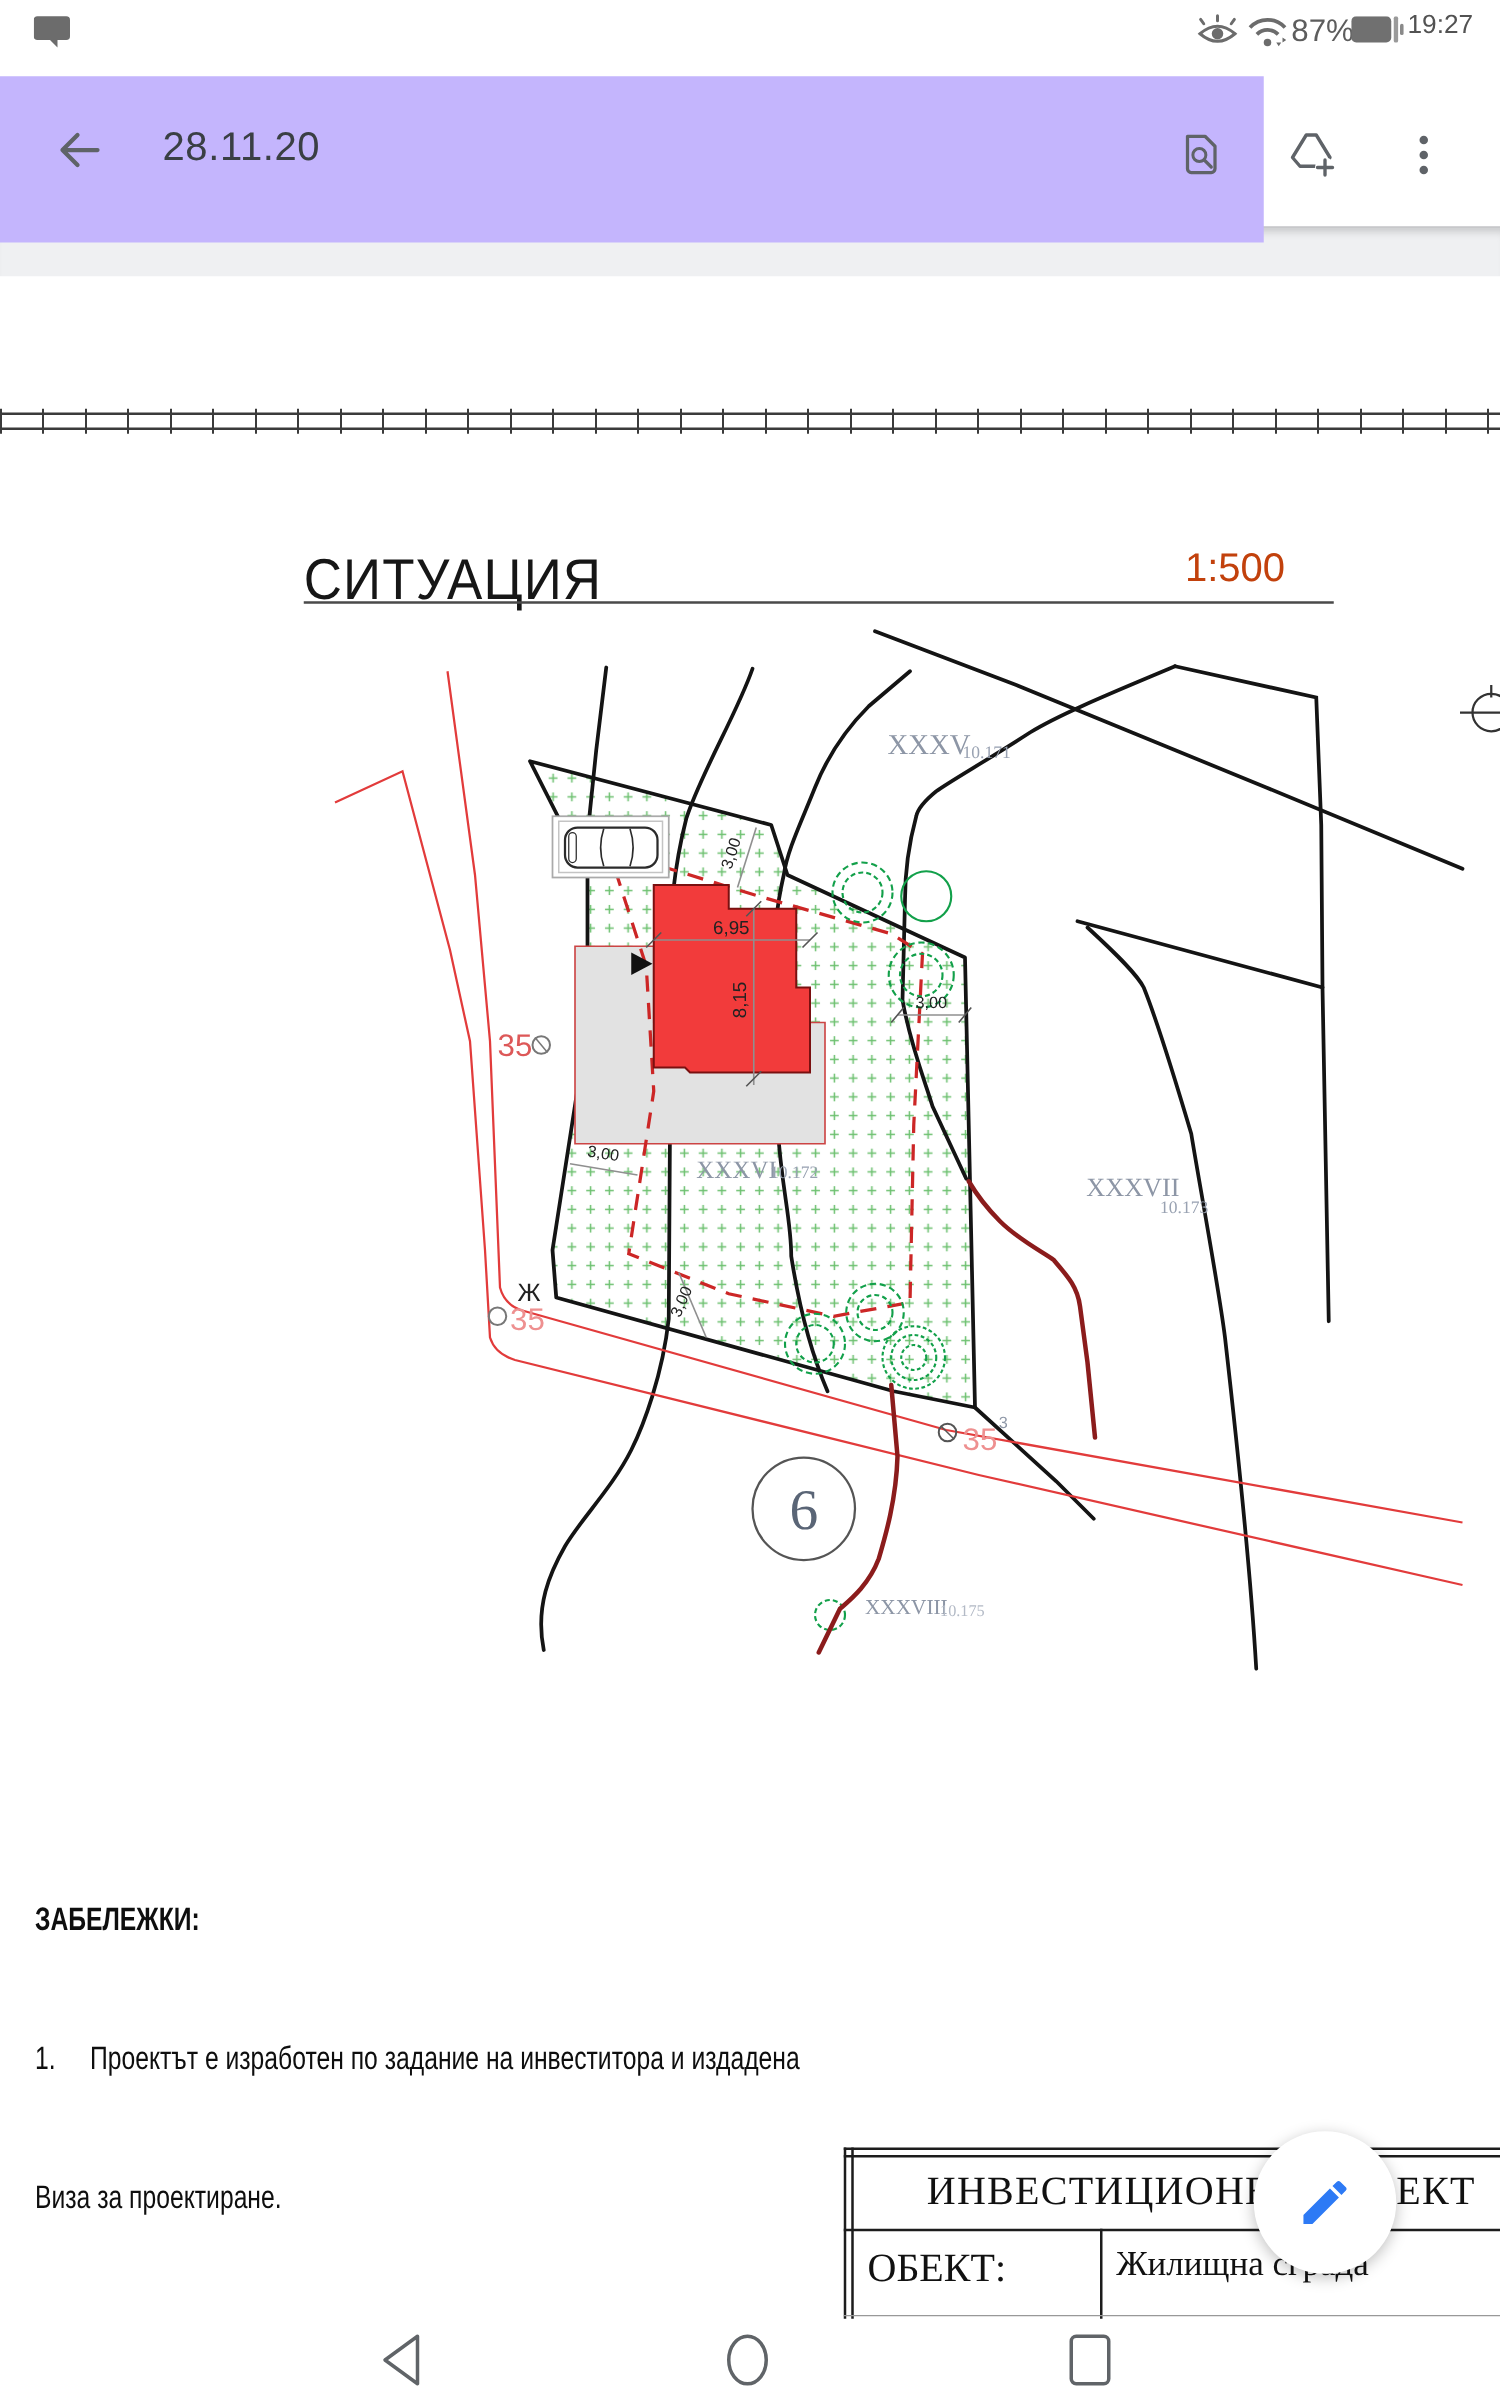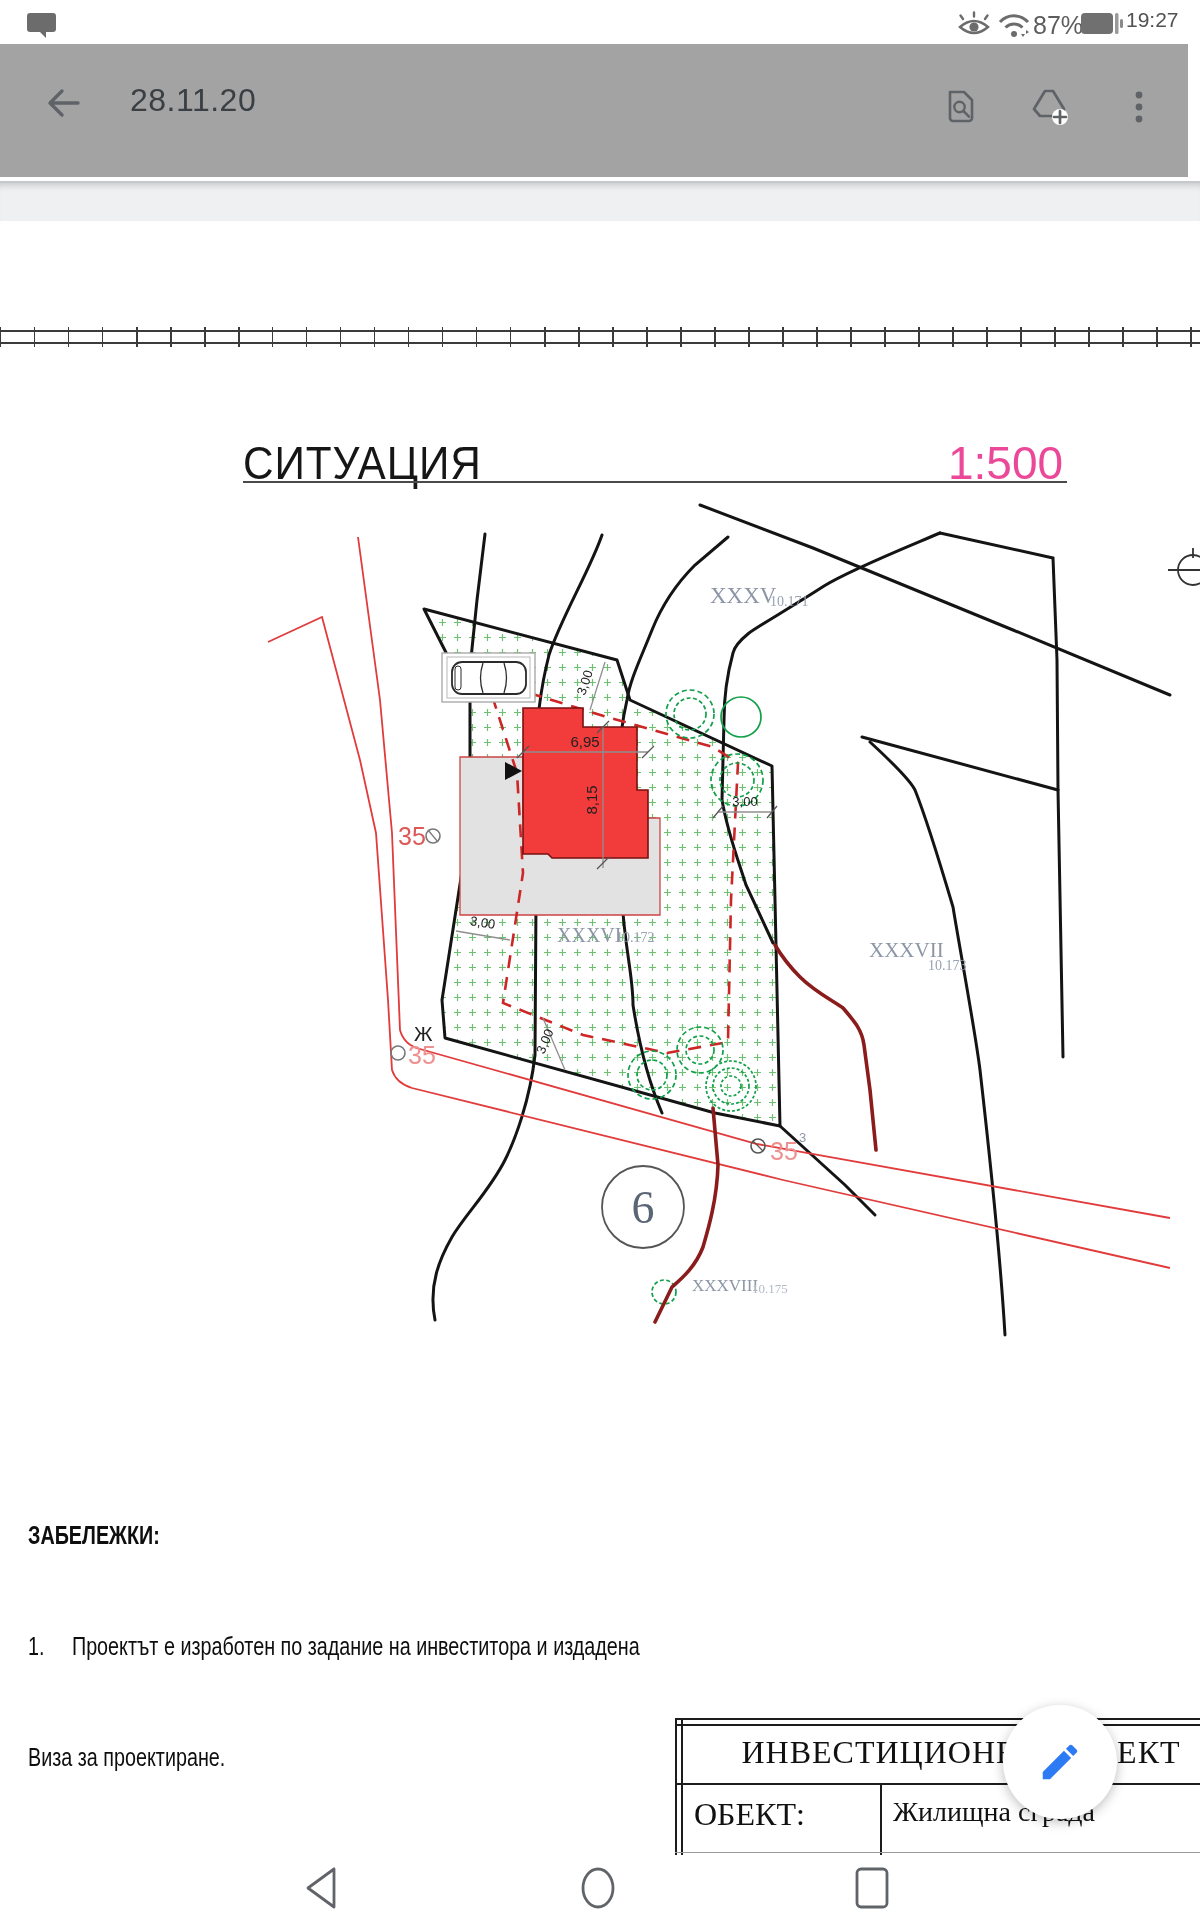--- a/index.html
+++ b/index.html
@@ -4,33 +4,33 @@
 <style>
   html,body{margin:0;padding:0;}
   body{width:1200px;height:1920px;position:relative;background:#fff;
        font-family:"Liberation Sans",sans-serif;overflow:hidden;}
   .abs{position:absolute;}
   
   #statusbar{left:0;top:0;width:968px;height:48px;background:#fff;z-index:40;}
   .sb-text{color:#5d5d5d;font-size:25px;font-weight:400;}
   #sb-time{font-size:21px;color:#525252;}
   
-  #appbar{left:0;top:44px;width:1188px;height:133px;background:#a3a3a3;z-index:40;}
+  #appbar{left:0;top:61px;width:1011px;height:133px;background:#c4b5fd;z-index:40;}
   #appbar-title{left:130px;top:38px;font-size:32px;color:#3a3f44;letter-spacing:.5px;}
   
   #gray-band{left:0;top:181px;width:1200px;height:38px;background:#eff0f2;
              border-top:2px solid #c7c8ca;box-shadow:inset 0 7px 7px -5px rgba(0,0,0,.18);z-index:30;}
   
   .ruler-line{left:0;width:1200px;height:2px;background:#3b3b3b;}
   #ruler-ticks{left:0;top:327px;width:1200px;height:20px;
      background:repeating-linear-gradient(90deg,#3b3b3b 0 1.5px,transparent 1.5px 34px);}
   
   #sheet-title{left:243px;top:436px;font-size:46px;color:#161616;transform:scaleX(.92);
                transform-origin:left;letter-spacing:1px;}
-  #sheet-scale{left:948px;top:436px;font-size:46px;color:#ec4899;}
+  #sheet-scale{left:948px;top:436px;font-size:32px;color:#c2410c;}
   #title-underline{left:243px;top:481px;width:824px;height:2px;background:#4a4a4a;}
   
   #notes{left:28px;top:1443px;transform:scaleX(.76);transform-origin:left top;
          font-size:26px;line-height:37px;color:#0e0e0e;white-space:pre;}
   #notes .hdr{font-weight:bold;}
   
   .tb-line{background:#1c1c1c;}
   .tb-serif{font-family:"Liberation Serif",serif;color:#111;}
   #tb-header{left:681px;top:1734px;width:560px;text-align:center;font-size:32px;letter-spacing:1px;}
   #tb-obekt{left:694px;top:1796px;font-size:32px;}

